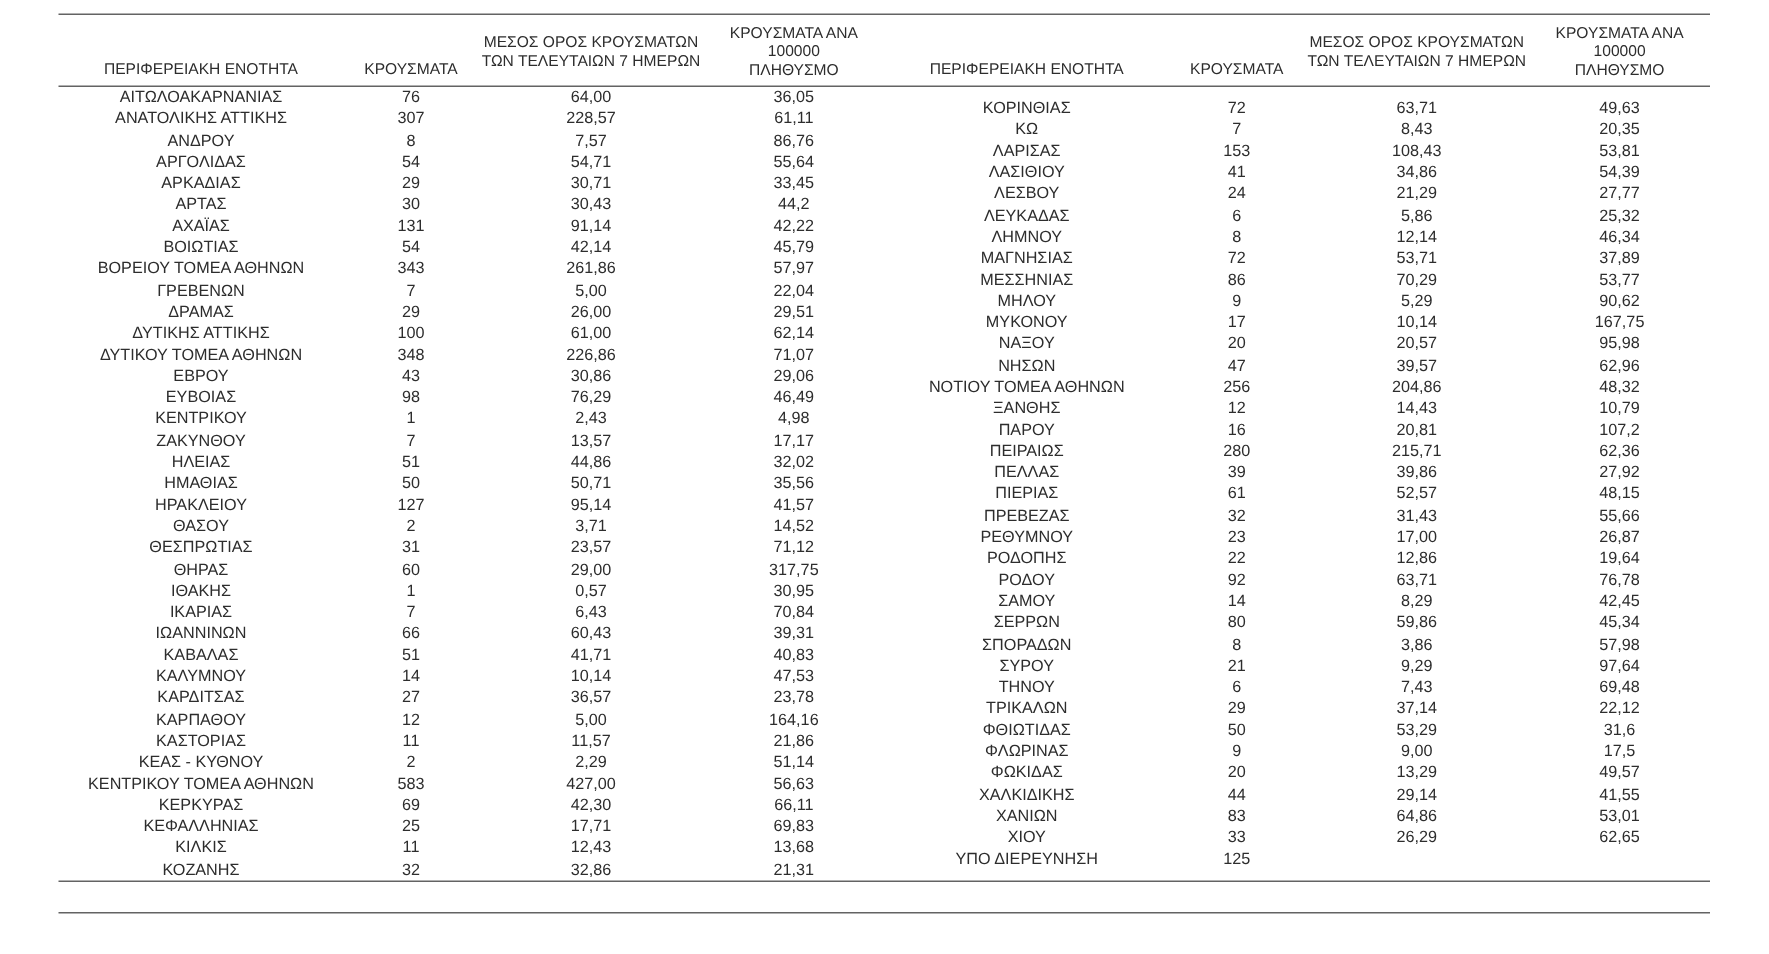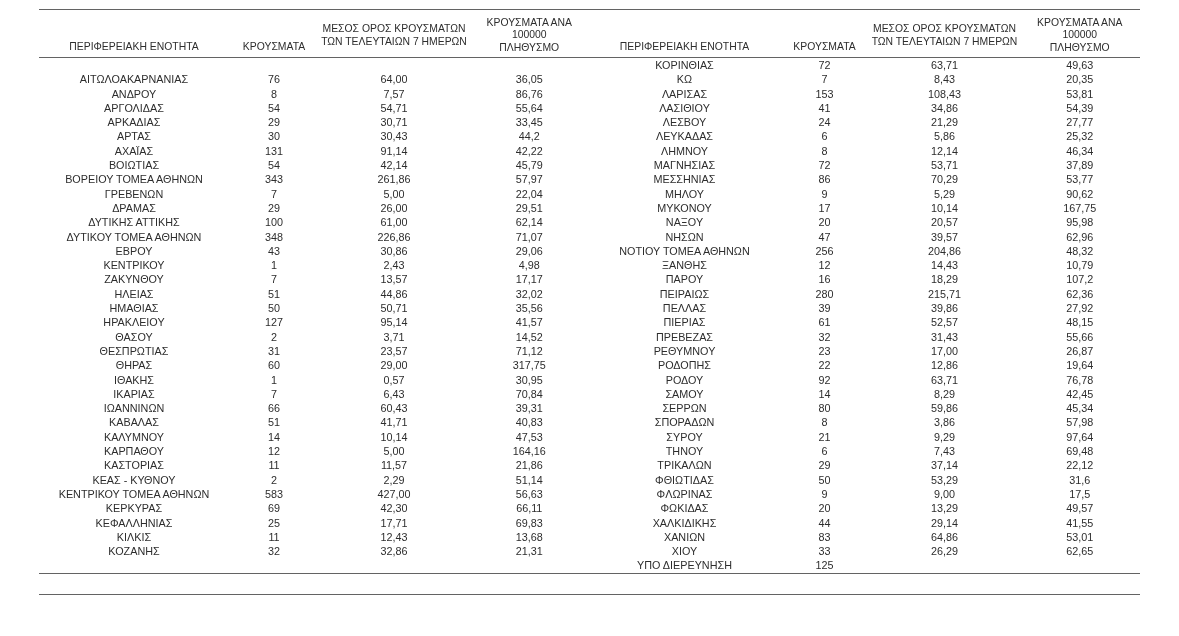--- a/index.html
+++ b/index.html
@@ -102,20 +102,26 @@
 
     <div class="body-row">
       <div class="half-body" id="left-rows">
           <div class="row">
             <div class="cell c0">ΑΙΤΩΛΟΑΚΑΡΝΑΝΙΑΣ</div>
             <div class="cell c1">76</div>
             <div class="cell c2">64,00</div>
             <div class="cell c3">36,05</div>
           </div>
           <div class="row">
+            <div class="cell c0">ΑΝΑΤΟΛΙΚΗΣ ΑΤΤΙΚΗΣ</div>
+            <div class="cell c1">307</div>
+            <div class="cell c2">228,57</div>
+            <div class="cell c3">61,11</div>
+          </div>
+          <div class="row">
             <div class="cell c0">ΑΝΔΡΟΥ</div>
             <div class="cell c1">8</div>
             <div class="cell c2">7,57</div>
             <div class="cell c3">86,76</div>
           </div>
           <div class="row">
             <div class="cell c0">ΑΡΓΟΛΙΔΑΣ</div>
             <div class="cell c1">54</div>
             <div class="cell c2">54,71</div>
             <div class="cell c3">55,64</div>
@@ -174,20 +180,26 @@
             <div class="cell c2">226,86</div>
             <div class="cell c3">71,07</div>
           </div>
           <div class="row">
             <div class="cell c0">ΕΒΡΟΥ</div>
             <div class="cell c1">43</div>
             <div class="cell c2">30,86</div>
             <div class="cell c3">29,06</div>
           </div>
           <div class="row">
+            <div class="cell c0">ΕΥΒΟΙΑΣ</div>
+            <div class="cell c1">98</div>
+            <div class="cell c2">76,29</div>
+            <div class="cell c3">46,49</div>
+          </div>
+          <div class="row">
             <div class="cell c0">ΚΕΝΤΡΙΚΟΥ</div>
             <div class="cell c1">1</div>
             <div class="cell c2">2,43</div>
             <div class="cell c3">4,98</div>
           </div>
           <div class="row">
             <div class="cell c0">ΖΑΚΥΝΘΟΥ</div>
             <div class="cell c1">7</div>
             <div class="cell c2">13,57</div>
             <div class="cell c3">17,17</div>
@@ -252,20 +264,26 @@
             <div class="cell c2">41,71</div>
             <div class="cell c3">40,83</div>
           </div>
           <div class="row">
             <div class="cell c0">ΚΑΛΥΜΝΟΥ</div>
             <div class="cell c1">14</div>
             <div class="cell c2">10,14</div>
             <div class="cell c3">47,53</div>
           </div>
           <div class="row">
+            <div class="cell c0">ΚΑΡΔΙΤΣΑΣ</div>
+            <div class="cell c1">27</div>
+            <div class="cell c2">36,57</div>
+            <div class="cell c3">23,78</div>
+          </div>
+          <div class="row">
             <div class="cell c0">ΚΑΡΠΑΘΟΥ</div>
             <div class="cell c1">12</div>
             <div class="cell c2">5,00</div>
             <div class="cell c3">164,16</div>
           </div>
           <div class="row">
             <div class="cell c0">ΚΑΣΤΟΡΙΑΣ</div>
             <div class="cell c1">11</div>
             <div class="cell c2">11,57</div>
             <div class="cell c3">21,86</div>
@@ -394,21 +412,21 @@
           </div>
           <div class="row">
             <div class="cell c0">ΞΑΝΘΗΣ</div>
             <div class="cell c1">12</div>
             <div class="cell c2">14,43</div>
             <div class="cell c3">10,79</div>
           </div>
           <div class="row">
             <div class="cell c0">ΠΑΡΟΥ</div>
             <div class="cell c1">16</div>
-            <div class="cell c2">18,29</div>
+            <div class="cell c2">20,81</div>
             <div class="cell c3">107,2</div>
           </div>
           <div class="row">
             <div class="cell c0">ΠΕΙΡΑΙΩΣ</div>
             <div class="cell c1">280</div>
             <div class="cell c2">215,71</div>
             <div class="cell c3">62,36</div>
           </div>
           <div class="row">
             <div class="cell c0">ΠΕΛΛΑΣ</div>

